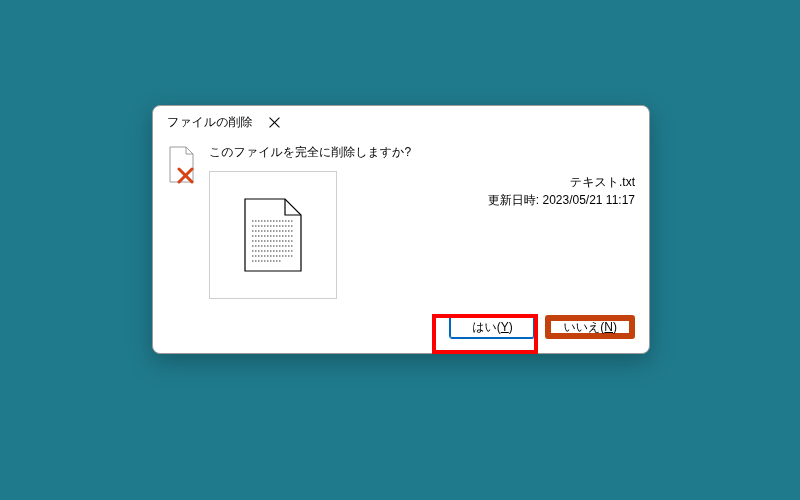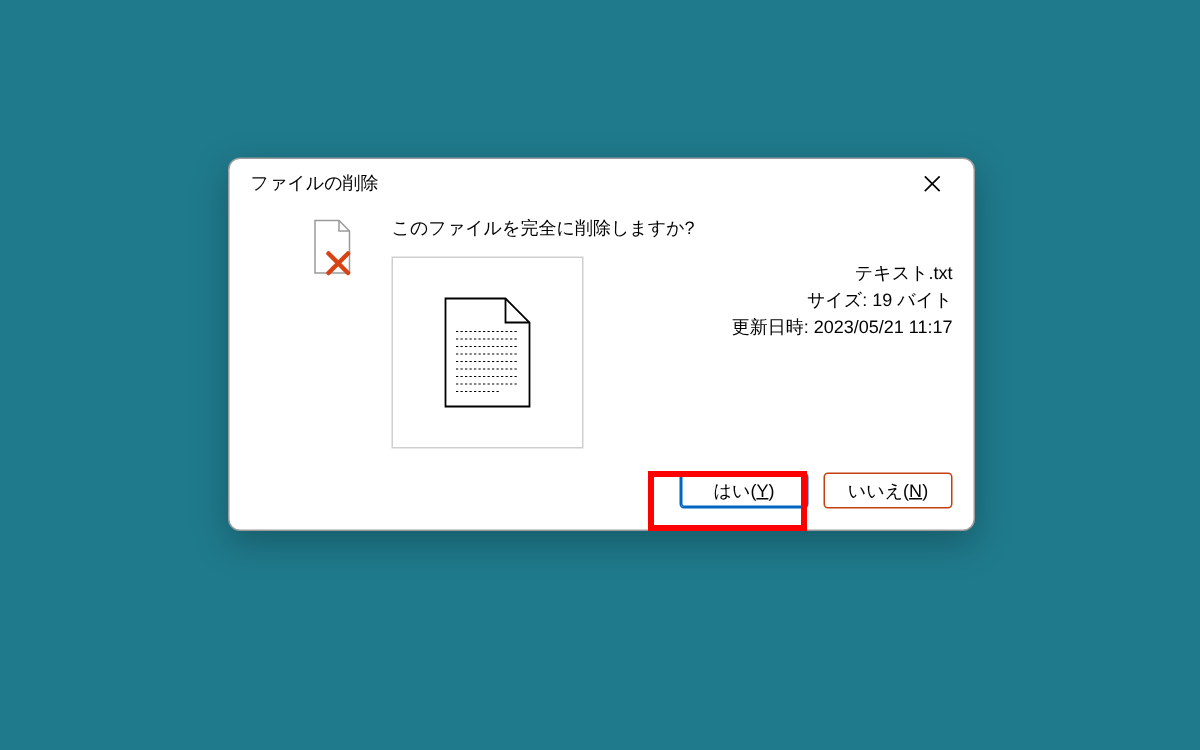--- a/index.html
+++ b/index.html
@@ -20,42 +20,40 @@
     top: 105px;
     width: 498px;
     background: #fff;
     border: 1px solid #9b9b9b;
     border-radius: 8px;
     box-shadow: 0 8px 24px rgba(0,0,0,0.25);
   }
   .titlebar {
     display: flex;
     align-items: center;
-    justify-content: space-between;
     height: 32px;
     padding: 0 6px 0 14px;
   }
   .titlebar-title {
     font-size: 12px;
   }
   .close-btn {
     width: 44px;
     height: 28px;
     display: flex;
     align-items: center;
     justify-content: center;
     border-radius: 4px;
     cursor: pointer;
   }
   .close-btn svg { width: 11px; height: 11px; }
   .content {
     padding: 6px 14px 0 14px;
     display: flex;
-    gap: 24px;
-    margin-left: 40px;
+    gap: 12px;
   }
   .delete-icon {
     width: 30px;
     flex-shrink: 0;
     padding-top: 2px;
   }
   .content-main {
     flex: 1;
   }
   .question {
@@ -85,21 +83,21 @@
   .buttons {
     display: flex;
     justify-content: flex-end;
     gap: 10px;
     padding: 16px 14px 14px 4px;
   }
   .btn {
     min-width: 86px;
     height: 24px;
     background: #fff;
-    border: 1px solid #c2410c;
+    border: 6px solid #c2410c;
     border-radius: 3px;
     font-size: 12px;
     font-family: inherit;
     display: inline-flex;
     align-items: center;
     justify-content: center;
     padding: 0 12px;
     cursor: pointer;
     position: relative;
   }
@@ -161,21 +159,20 @@
               <line x1="9" y1="44" x2="51" y2="44"></line>
               <line x1="9" y1="49" x2="51" y2="49"></line>
               <line x1="9" y1="54" x2="51" y2="54"></line>
               <line x1="9" y1="59" x2="51" y2="59"></line>
               <line x1="9" y1="64" x2="38" y2="64"></line>
             </g>
           </svg>
         </div>
         <div class="file-meta">
           <div>テキスト.txt</div>
-          <div>サイズ: 19 バイト</div>
           <div>更新日時: 2023/05/21 11:17</div>
         </div>
       </div>
     </div>
   </div>
 
   <div class="buttons">
     <button class="btn default"><span>はい</span>(<span class="mnemonic">Y</span>)</button>
     <button class="btn"><span>いいえ</span>(<span class="mnemonic">N</span>)</button>
   </div>

